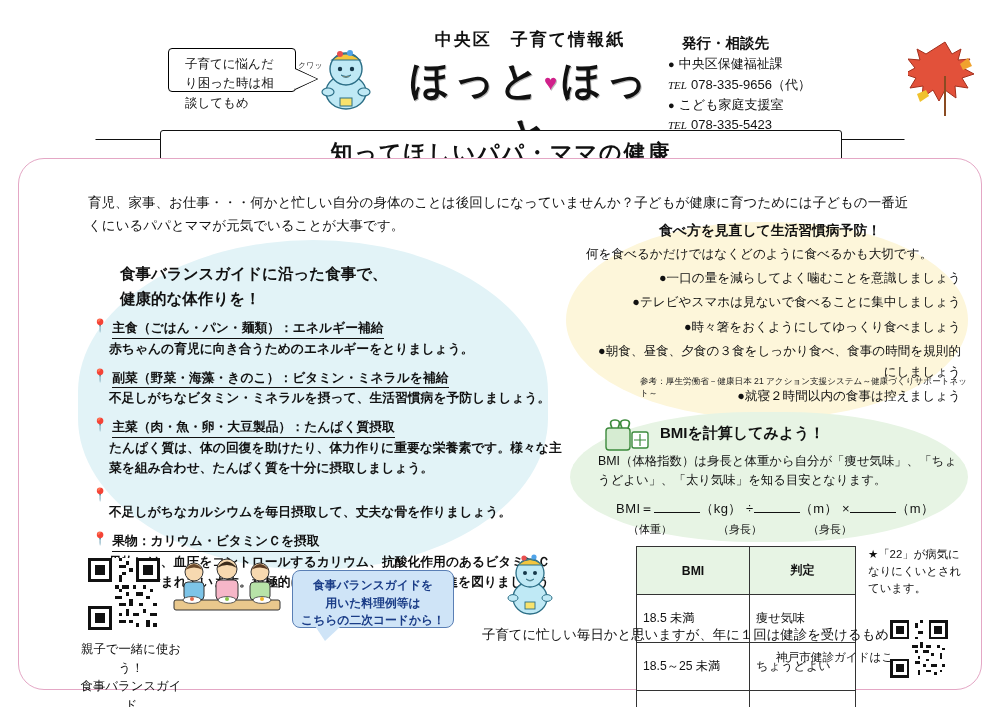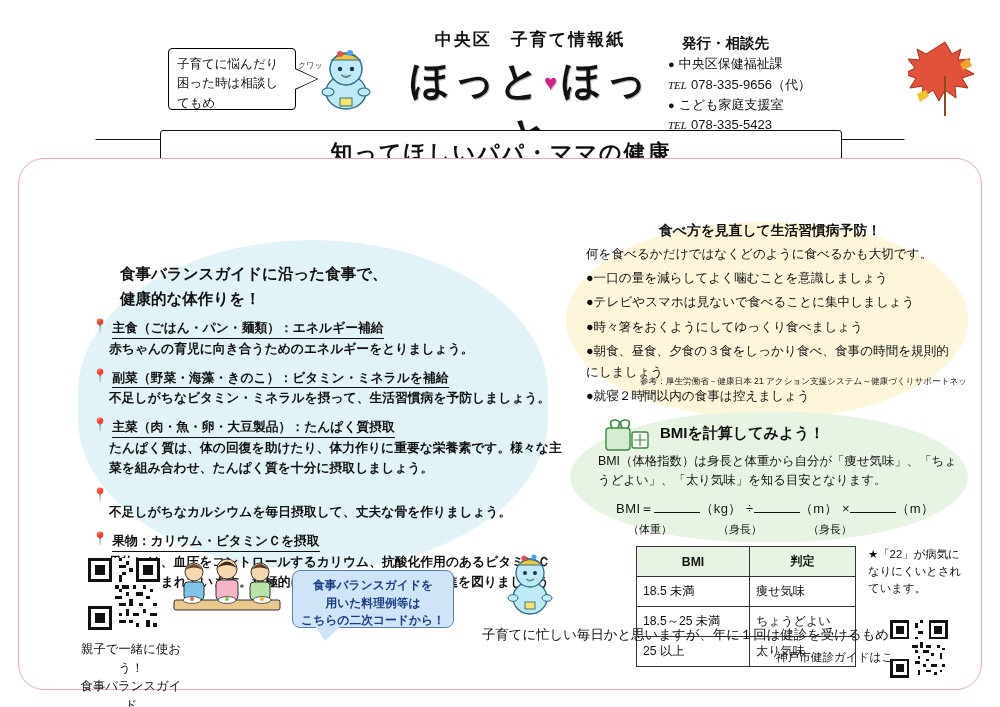--- a/index.html
+++ b/index.html
@@ -8,23 +8,23 @@
     background:#ffffff;
     font-family:"Liberation Sans","DejaVu Sans",sans-serif;
     color:#111;
     position:relative;
     overflow:hidden;
   }
   .page{position:absolute;inset:0;}
 
   
   .speech-left{
-    position:absolute;left:168px;top:48px;width:128px;height:62px;
+    position:absolute;left:168px;top:48px;width:128px;height:44px;
     border:1.5px solid #000;border-radius:4px;background:#fff;
-    font-size:12.5px;line-height:1.55;padding:6px 8px;box-sizing:border-box;
+    font-size:12.5px;line-height:1.55;padding:6px 16px;box-sizing:border-box;
   }
   .speech-left:after{
     content:"";position:absolute;right:-22px;top:20px;
     border-top:10px solid transparent;border-bottom:10px solid transparent;
     border-left:22px solid #fff;
     filter:drop-shadow(1px 0 0 #000);
   }
   .speech-tail-line{
     position:absolute;right:-23px;top:19px;width:0;height:0;
     border-top:11px solid transparent;border-bottom:11px solid transparent;
@@ -93,42 +93,42 @@
   .food-desc{margin-left:17px;font-weight:bold;}
 
   
   .blob-yellow{
     position:absolute;left:566px;top:222px;width:402px;height:196px;
     background:#fdf6da;border-radius:48%/50%;
   }
   .y-title{position:absolute;left:600px;top:222px;width:340px;text-align:center;font-size:13.8px;font-weight:bold;}
   .y-sub{position:absolute;left:586px;top:246px;width:380px;font-size:12.6px;}
   .y-list{position:absolute;left:586px;top:268px;width:375px;font-size:12.6px;line-height:1.62;}
-  .y-list div{margin-bottom:4px;}
+  .y-list div{margin-bottom:4px;text-align:right;}
   .y-note{position:absolute;left:640px;top:376px;width:330px;font-size:8.6px;color:#222;}
 
   
   .blob-green{
     position:absolute;left:570px;top:412px;width:398px;height:130px;
     background:#e7f4e4;border-radius:46%/50%;
   }
   .bmi-icon{position:absolute;left:604px;top:418px;width:46px;height:36px;}
   .bmi-title{position:absolute;left:660px;top:424px;font-size:15px;font-weight:bold;}
   .bmi-desc{position:absolute;left:598px;top:452px;width:360px;font-size:12.4px;line-height:1.55;}
   .bmi-formula{position:absolute;left:616px;top:500px;font-size:13px;letter-spacing:0.5px;}
   .bmi-formula .u{border-bottom:1px solid #111;display:inline-block;width:46px;}
   .bmi-labels{position:absolute;left:628px;top:522px;width:300px;font-size:11px;}
   .bmi-labels span{position:absolute;}
 
   
   .bmi-table{
     position:absolute;left:636px;top:546px;width:220px;border-collapse:collapse;
     font-size:12.2px;background:#fff;
   }
-  .bmi-table th,.bmi-table td{border:1px solid #333;padding:6px 6px;text-align:left;}
+  .bmi-table th,.bmi-table td{border:1px solid #333;padding:15px 6px;text-align:left;}
   .bmi-table th{background:#e7f4e4;text-align:center;font-weight:bold;}
   .bmi-table td:first-child{width:100px;}
 
   .star-note{
     position:absolute;left:868px;top:546px;width:96px;font-size:11.4px;line-height:1.5;
   }
 
   
   .qr1{position:absolute;left:88px;top:558px;width:72px;height:72px;}
   .qr2{position:absolute;left:890px;top:620px;width:58px;height:58px;}
@@ -223,20 +223,21 @@
       <path d="M18 54 l-9 4 3 8 9 -6z" fill="#f0c22e"></path>
     </svg>
   </div>
 
   <div class="ribbon-wing wing-l"></div>
   <div class="ribbon-wing wing-r"></div>
   <div class="ribbon">知ってほしいパパ・ママの健康</div>
 
   <div class="frame"></div>
 
+  <div class="intro">育児、家事、お仕事・・・何かと忙しい自分の身体のことは後回しになっていませんか？子どもが健康に育つためには子どもの一番近くにいるパパとママが元気でいることが大事です。</div>
 
   <div class="blob-left"></div>
   <div class="blob-left-title">
     <div>食事バランスガイドに沿った食事で、</div>
     <div>健康的な体作りを！</div>
   </div>
 
   <div class="food-list">
     <div class="food-item">
       <div class="food-head">

